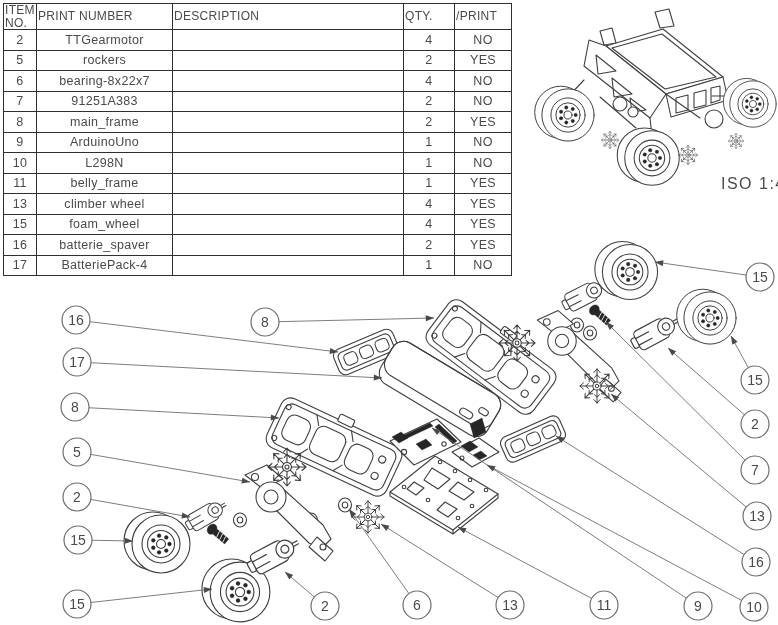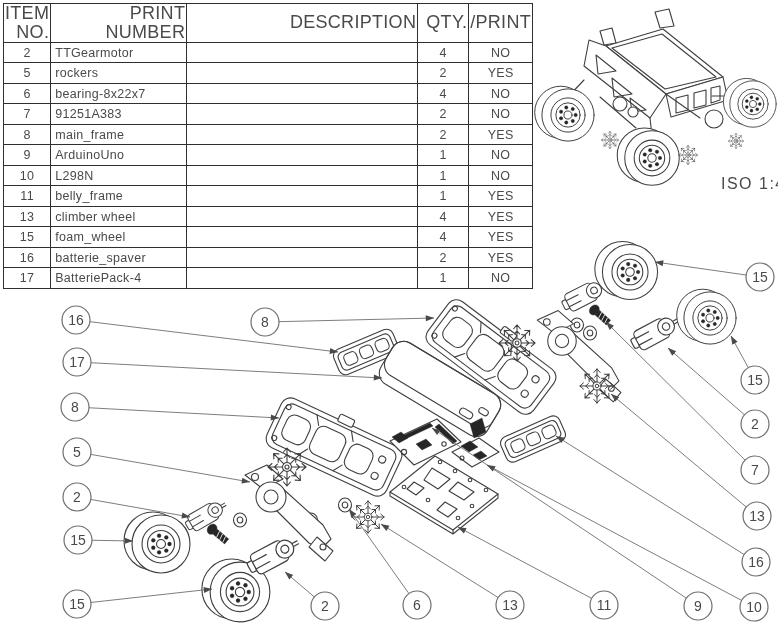--- a/index.html
+++ b/index.html
@@ -2,24 +2,24 @@
 <html><head>
 <meta charset="utf-8">
 <style>
   html,body{margin:0;padding:0;background:#fff;}
   .stage{position:relative;width:778px;height:625px;background:#fff;overflow:hidden;
          font-family:"Liberation Sans",sans-serif;}
   table.bom{position:absolute;left:3px;top:3px;border-collapse:collapse;table-layout:fixed;
             background:#fff;}
   .bom th,.bom td{border:1.5px solid #2f2f2f;color:#4a4a4a;font-weight:400;
                   overflow:hidden;letter-spacing:.3px;}
-  .bom th{height:24px;font-size:18px;text-align:right;padding:0 1px;line-height:1.05;}
+  .bom th{height:24px;font-size:12px;text-align:left;padding:0 1px;line-height:1.05;}
   .bom td{height:19.5px;font-size:12.5px;padding:0 4px;white-space:nowrap;}
   .bom td.c0,.bom td.c3,.bom td.c4{text-align:center;padding:0 1px;}
-  .bom td.c1{text-align:left;}
+  .bom td.c1{text-align:center;}
   svg.draw{position:absolute;left:0;top:0;}
   .art{stroke:#3f3f3f;fill:none;stroke-width:1.1;stroke-linejoin:round;stroke-linecap:round;}
   .artw{stroke:#3f3f3f;fill:#fff;stroke-width:1.1;stroke-linejoin:round;stroke-linecap:round;}
   .dk{fill:#262626;stroke:#262626;stroke-width:.4;}
   .leader{stroke:#6e6e6e;stroke-width:.9;fill:none;}
   .balloon{fill:#fff;stroke:#6e6e6e;stroke-width:1.2;}
   .balloon-num{font:14px "Liberation Sans",sans-serif;fill:#4a4a4a;text-anchor:middle;}
   .iso-label{font:16px "Liberation Sans",sans-serif;fill:#4a4a4a;letter-spacing:1.5px;}
 </style>
 </head>

